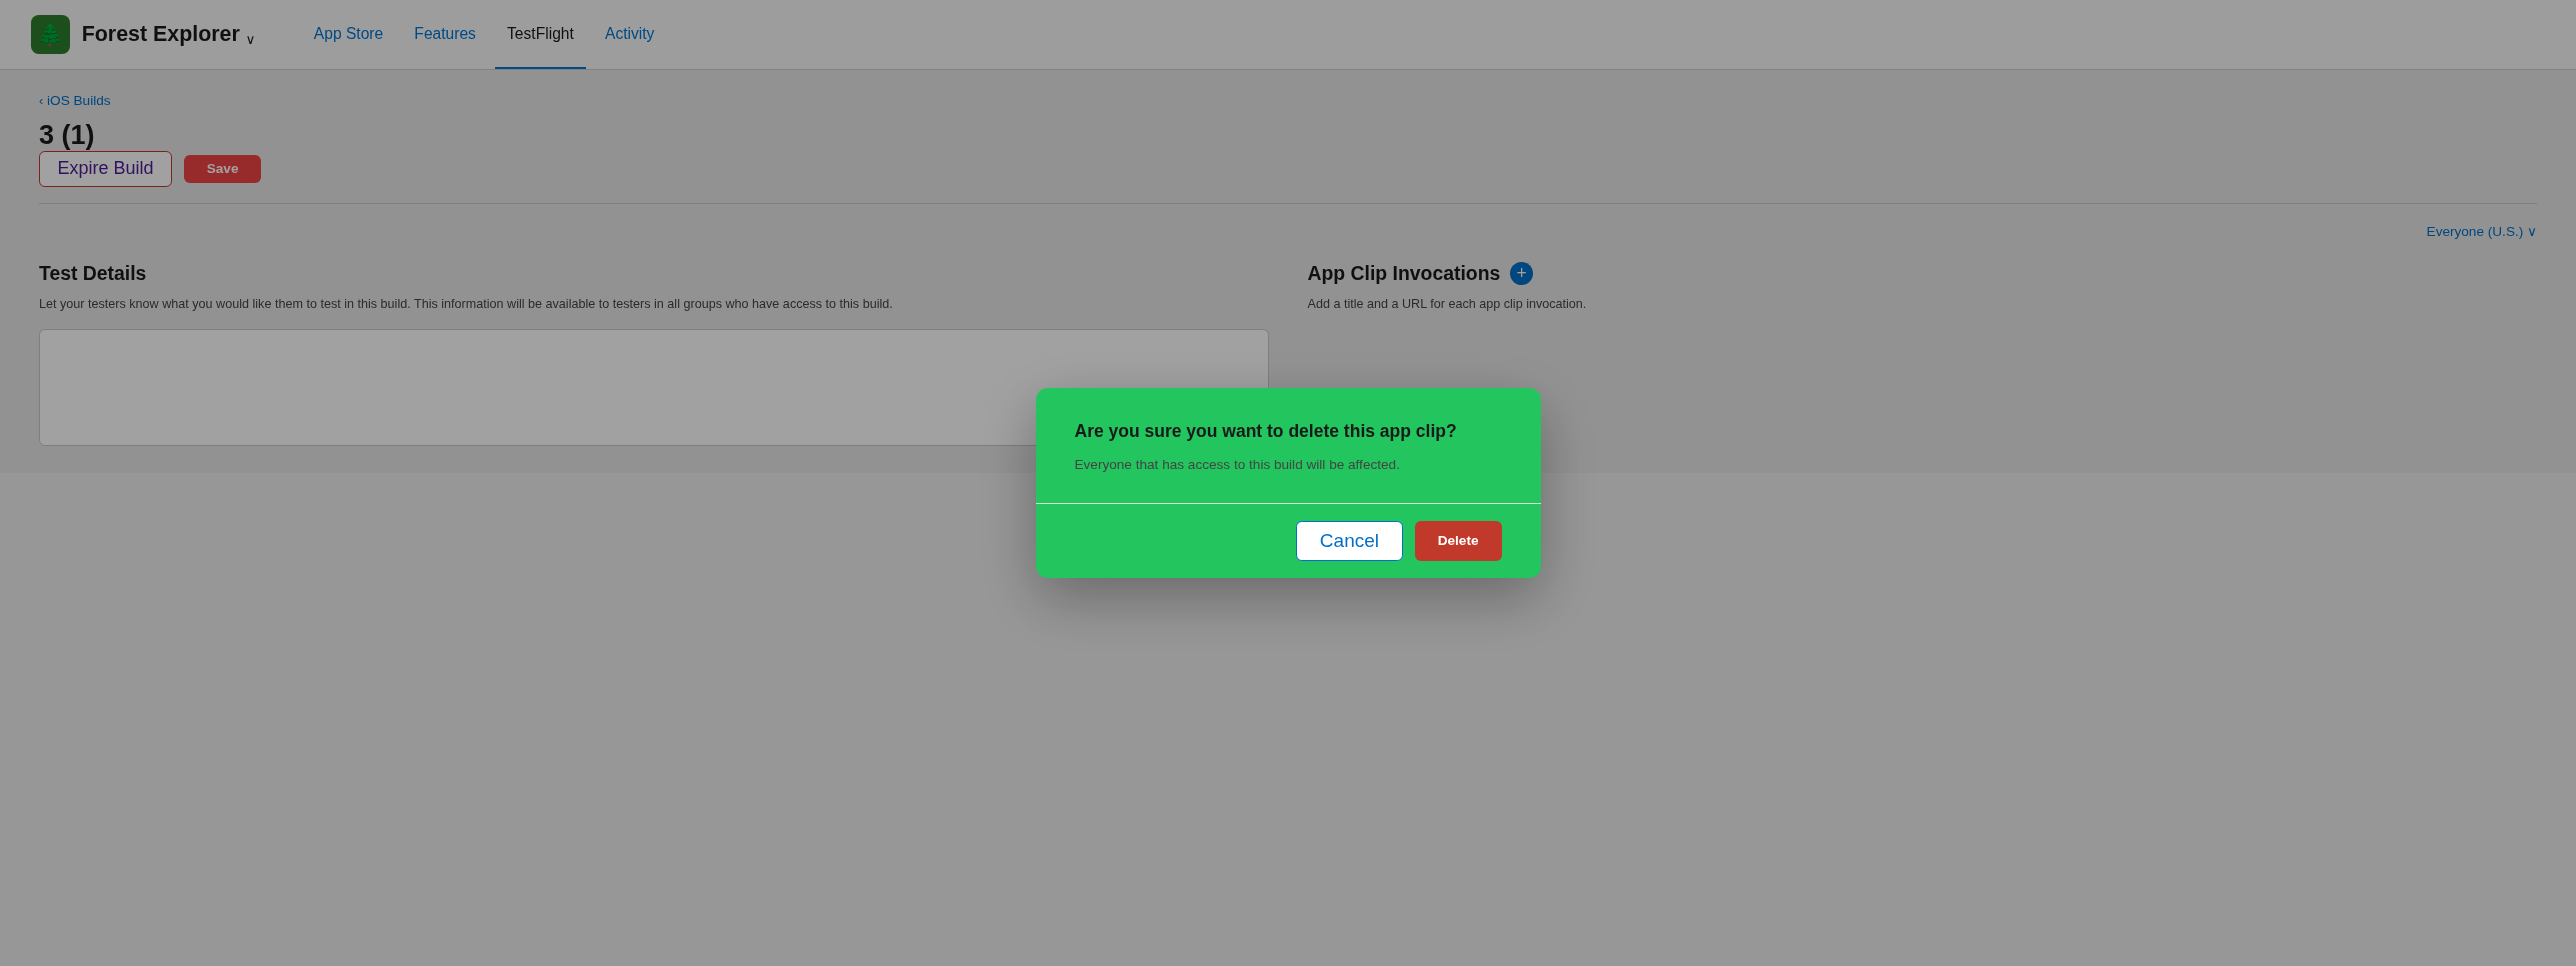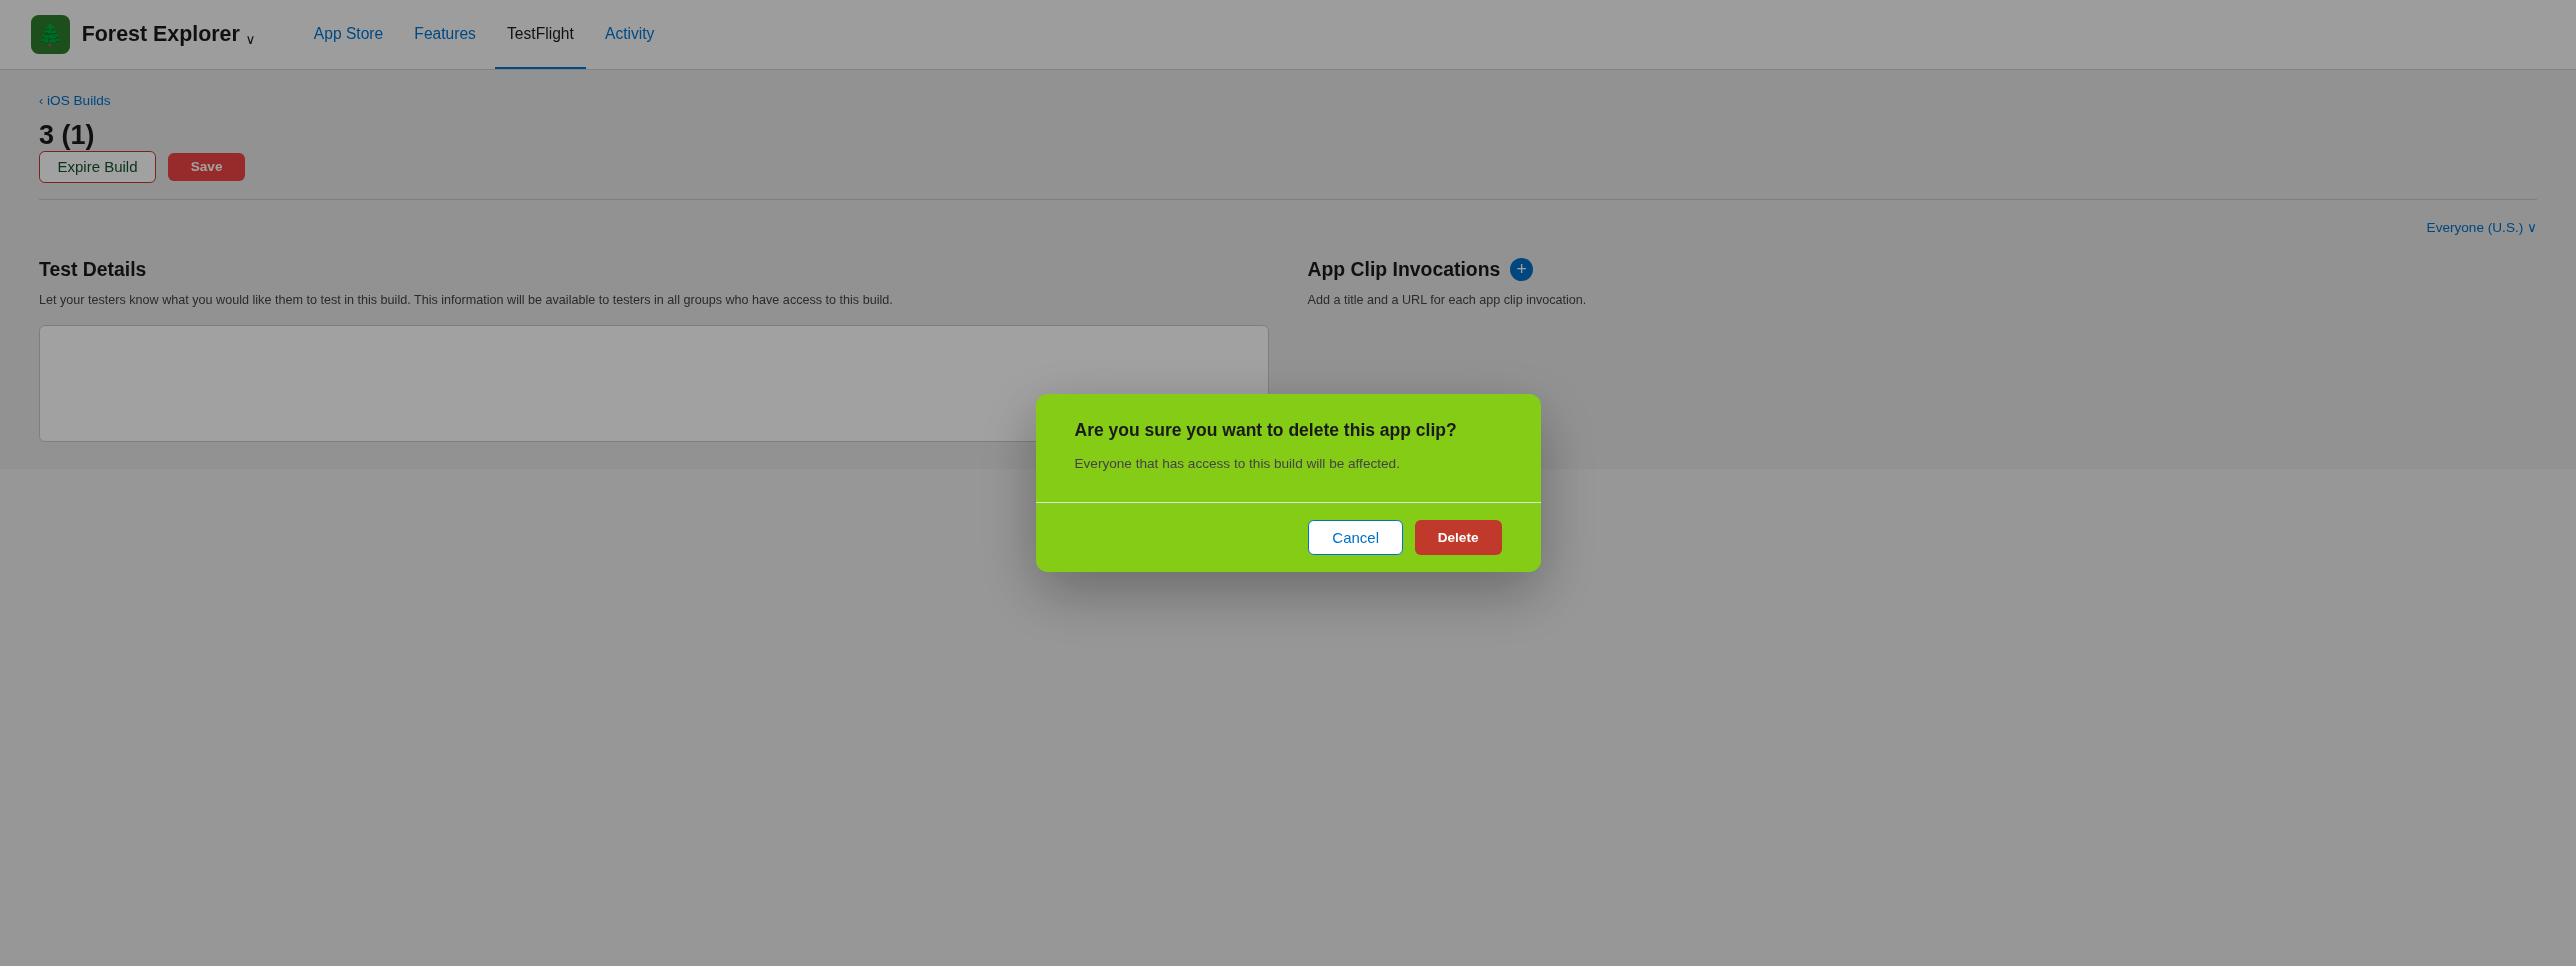--- a/index.html
+++ b/index.html
@@ -109,25 +109,25 @@
       font-weight: 700;
       color: #1a1a1a;
     }
     .title-actions {
       display: flex;
       gap: 11.7px;
       align-items: center;
     }
     .btn-expire {
       background: white;
-      color: #14532d;
+      color: #4c1d95;
       border: 1.5px solid #c0392b;
       border-radius: 5.8px;
       padding: 6.8px 17.5px;
-      font-size: 15px;
+      font-size: 18px;
       cursor: pointer;
     }
     .btn-save {
       background: #ef4444;
       color: white;
       border: none;
       border-radius: 5.8px;
       padding: 6.8px 23px;
       font-size: 13.6px;
       font-weight: 600;
@@ -217,24 +217,24 @@
       top: 0; left: 0; right: 0; bottom: 0;
       background: rgba(0,0,0,0.35);
       display: flex;
       align-items: center;
       justify-content: center;
       z-index: 100;
     }
 
     
     .dialog {
-      background: #84cc16;
+      background: #22c55e;
       border-radius: 11.7px;
       width: 505px;
-      padding: 26px 39px 0 39px;
+      padding: 33px 39px 0 39px;
       box-shadow: 0 19.4px 58px rgba(0,0,0,0.3);
     }
     .dialog-title {
       font-size: 17.5px;
       font-weight: 700;
       color: #1a1a1a;
       margin-bottom: 13.6px;
     }
     .dialog-body {
       font-size: 13.6px;
@@ -252,21 +252,21 @@
       justify-content: flex-end;
       gap: 11.7px;
       padding: 17.5px 0;
     }
     .btn-cancel {
       background: white;
       color: #0070c9;
       border: 1.5px solid #0070c9;
       border-radius: 5.8px;
       padding: 7.8px 23px;
-      font-size: 15px;
+      font-size: 19px;
       cursor: pointer;
       text-align: right;
     }
     .btn-delete {
       background: #c0392b;
       color: white;
       border: none;
       border-radius: 5.8px;
       padding: 7.8px 23px;
       font-size: 13.6px;

